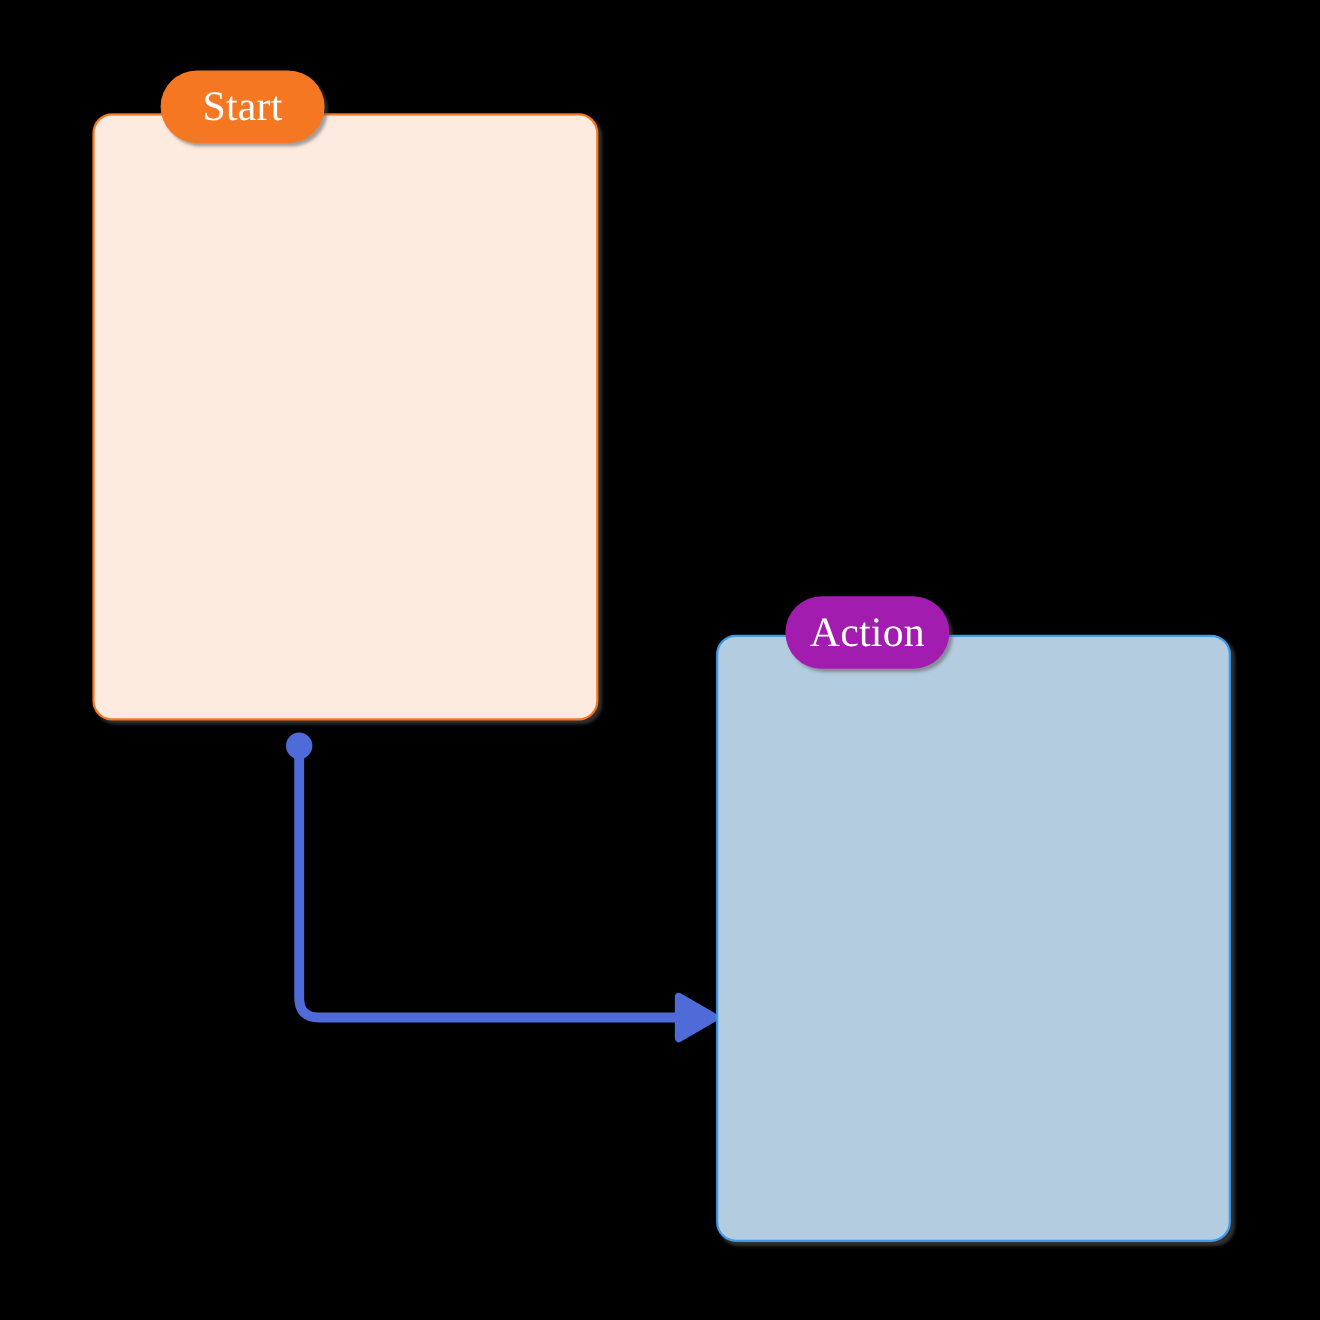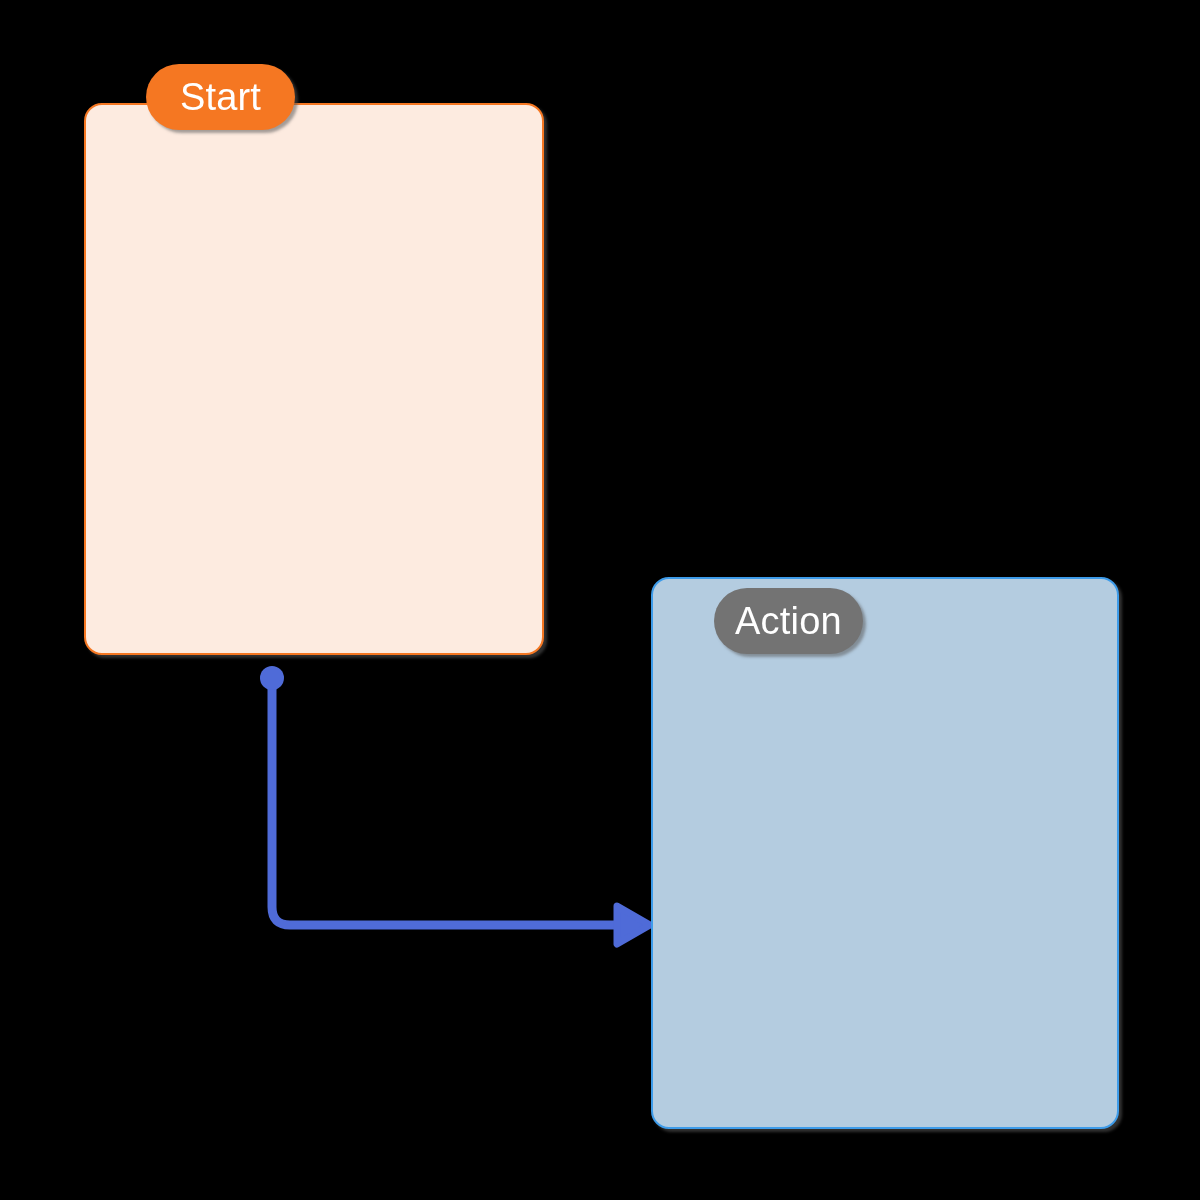--- a/index.html
+++ b/index.html
@@ -6,21 +6,21 @@
     margin: 0;
     padding: 0;
     background: #000000;
   }
   #canvas {
     position: relative;
     width: 1200px;
     height: 1200px;
     background: #000000;
     overflow: hidden;
-    font-family: Liberation Sans, sans-serif;
+    font-family: Liberation Serif, serif;
   }
   .node-box {
     position: absolute;
     box-sizing: border-box;
     border-radius: 18px;
     border-style: solid;
     border-width: 2px;
   }
   #node-start-box {
     left: 84px;
@@ -89,17 +89,17 @@
       <path id="edge-arrowhead" d="M 617 906 L 650 925 L 617 944 Z" fill="#4F6BD8" stroke="#4F6BD8" stroke-width="7" stroke-linejoin="round"></path>
     </g>
   </svg>
 
   <div class="node-box" id="node-start-box" style="left: 84px; top: 103px; width: 460px; height: 552px; background: rgb(253, 235, 224); border-color: rgb(245, 119, 34);"></div>
   <div class="node-pill" id="node-start-pill" style="background: rgb(245, 119, 34); color: rgb(255, 255, 255);">
     <span>Start</span>
   </div>
 
   <div class="node-box" id="node-action-box" style="left: 651px; top: 577px; width: 468px; height: 552px; background: rgb(180, 204, 224); border-color: rgb(61, 155, 233);"></div>
-  <div class="node-pill" id="node-action-pill" style="background: #737373; color: rgb(255, 255, 255); margin-top: 46px;">
+  <div class="node-pill" id="node-action-pill" style="background: #a21caf; color: rgb(255, 255, 255);">
     <span>Action</span>
   </div>
 
 </div>
 
 </body></html>

